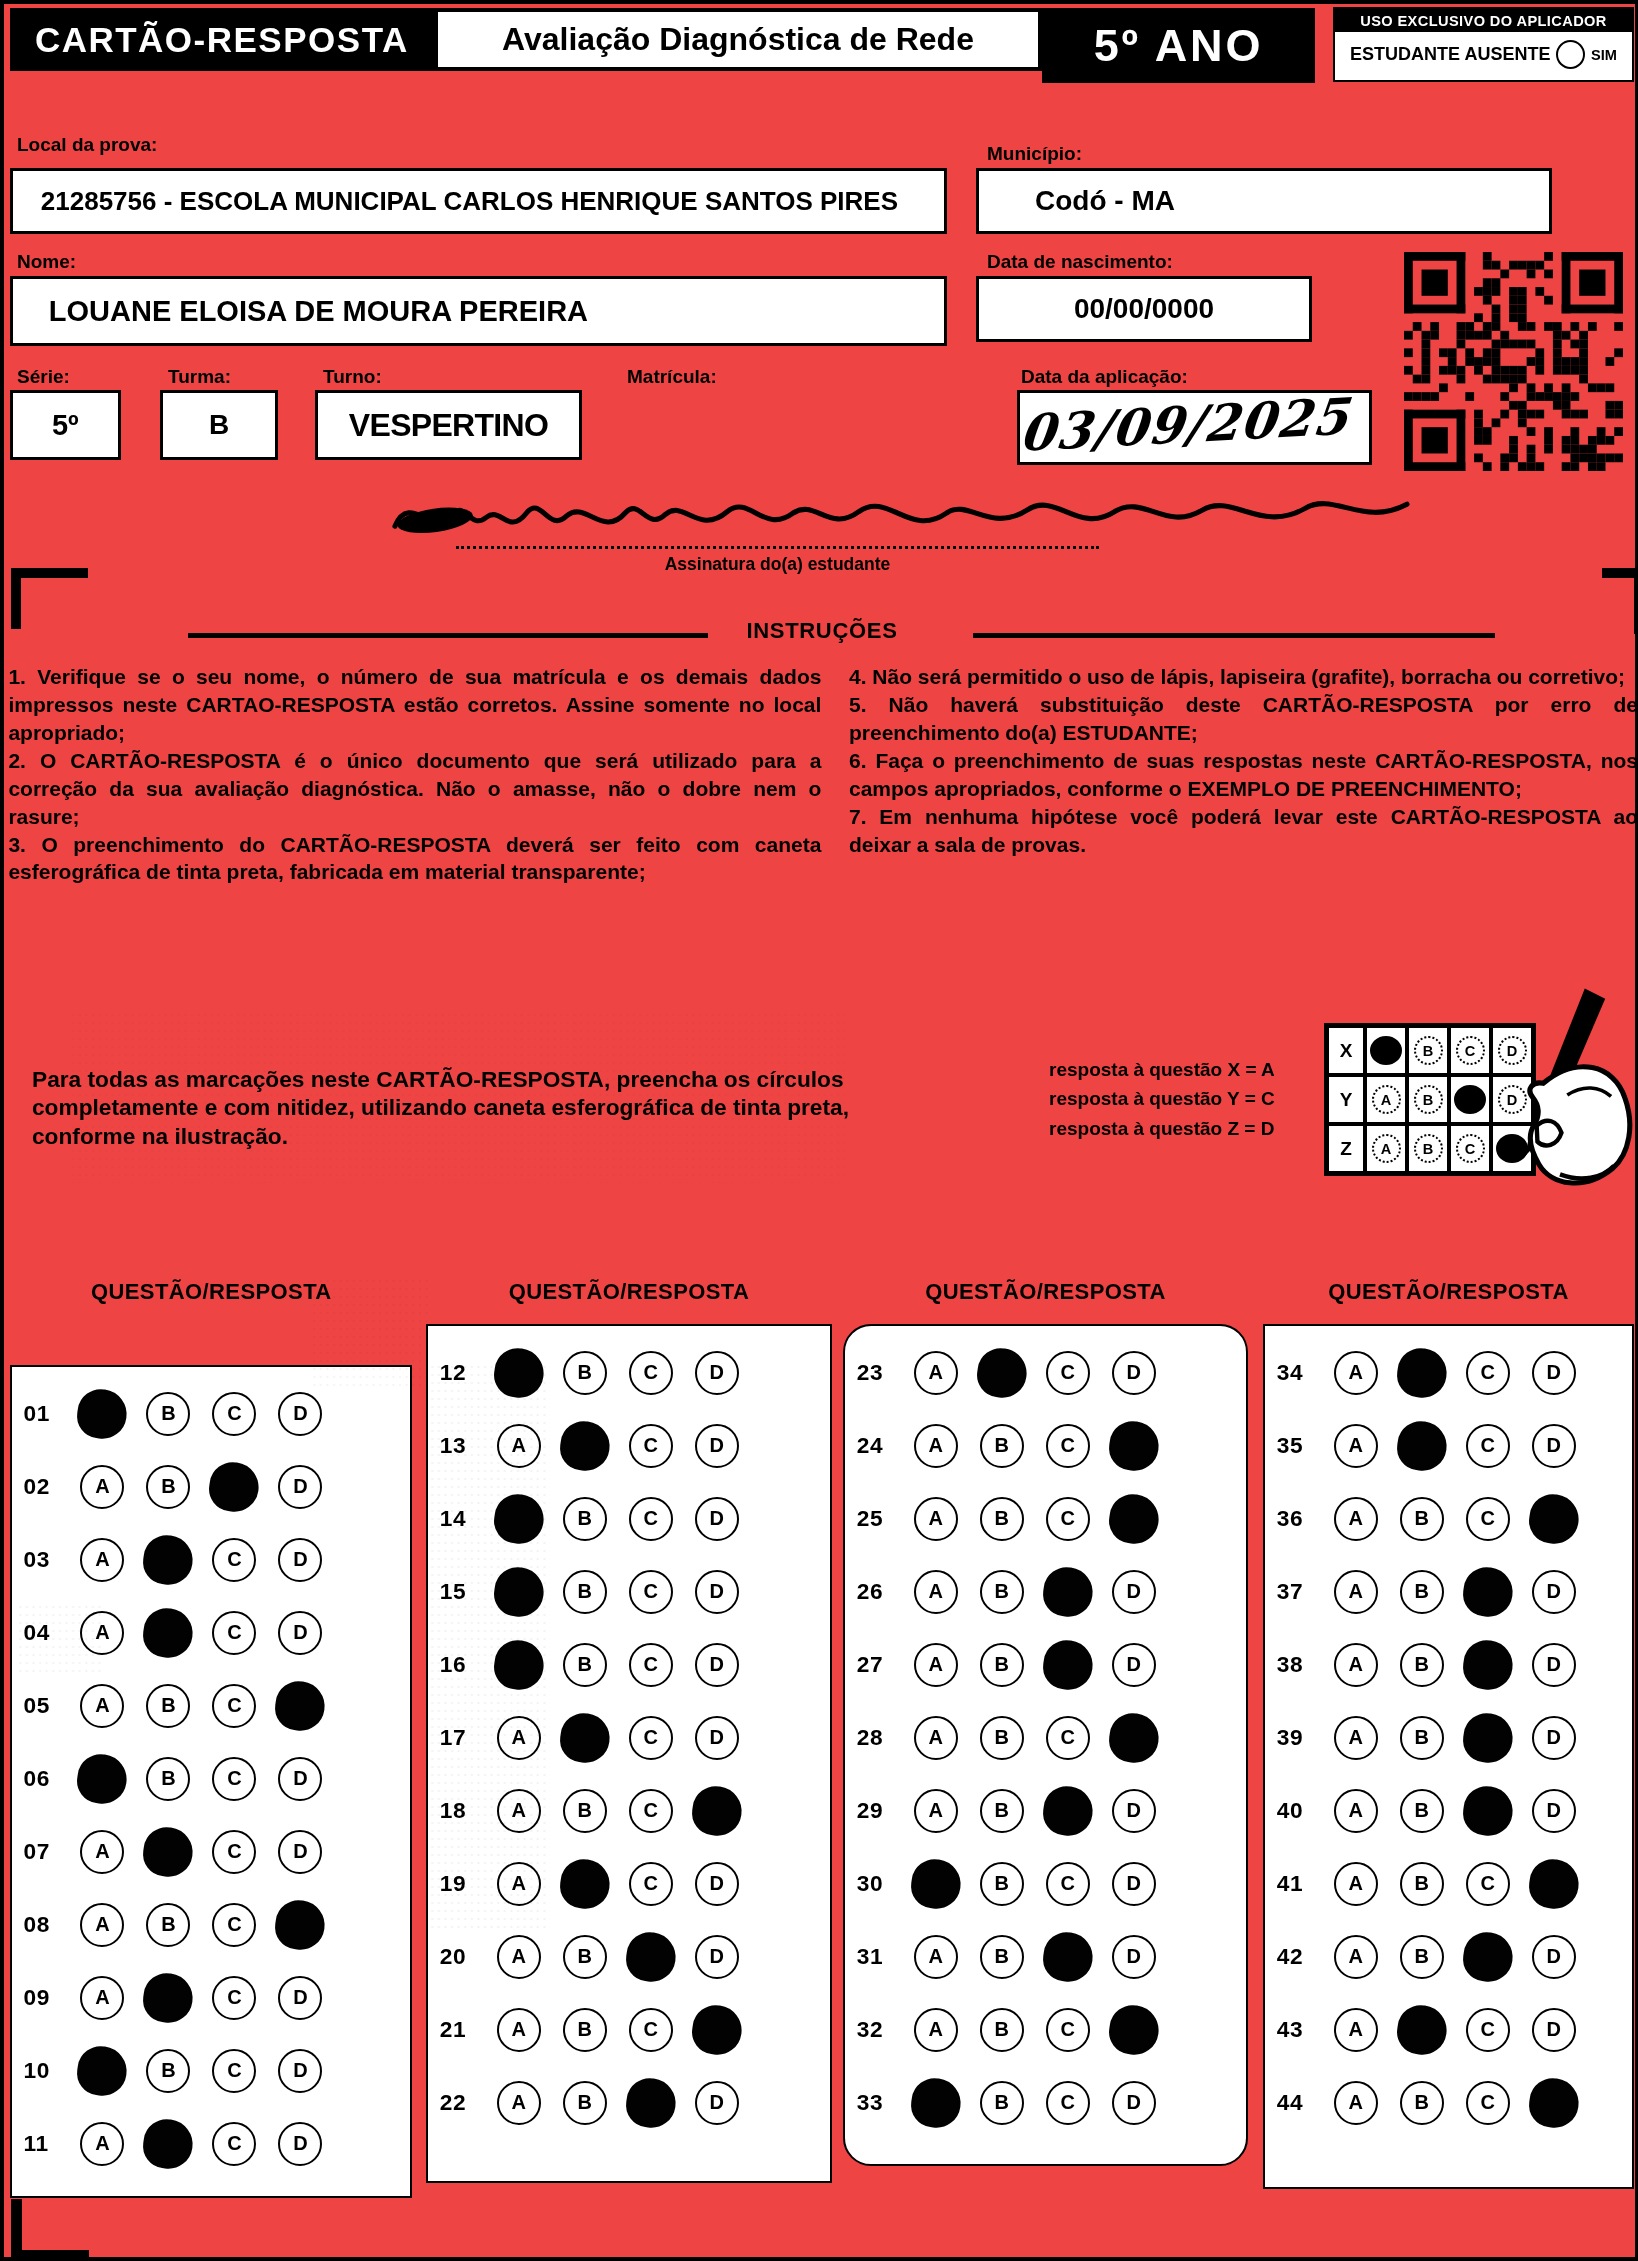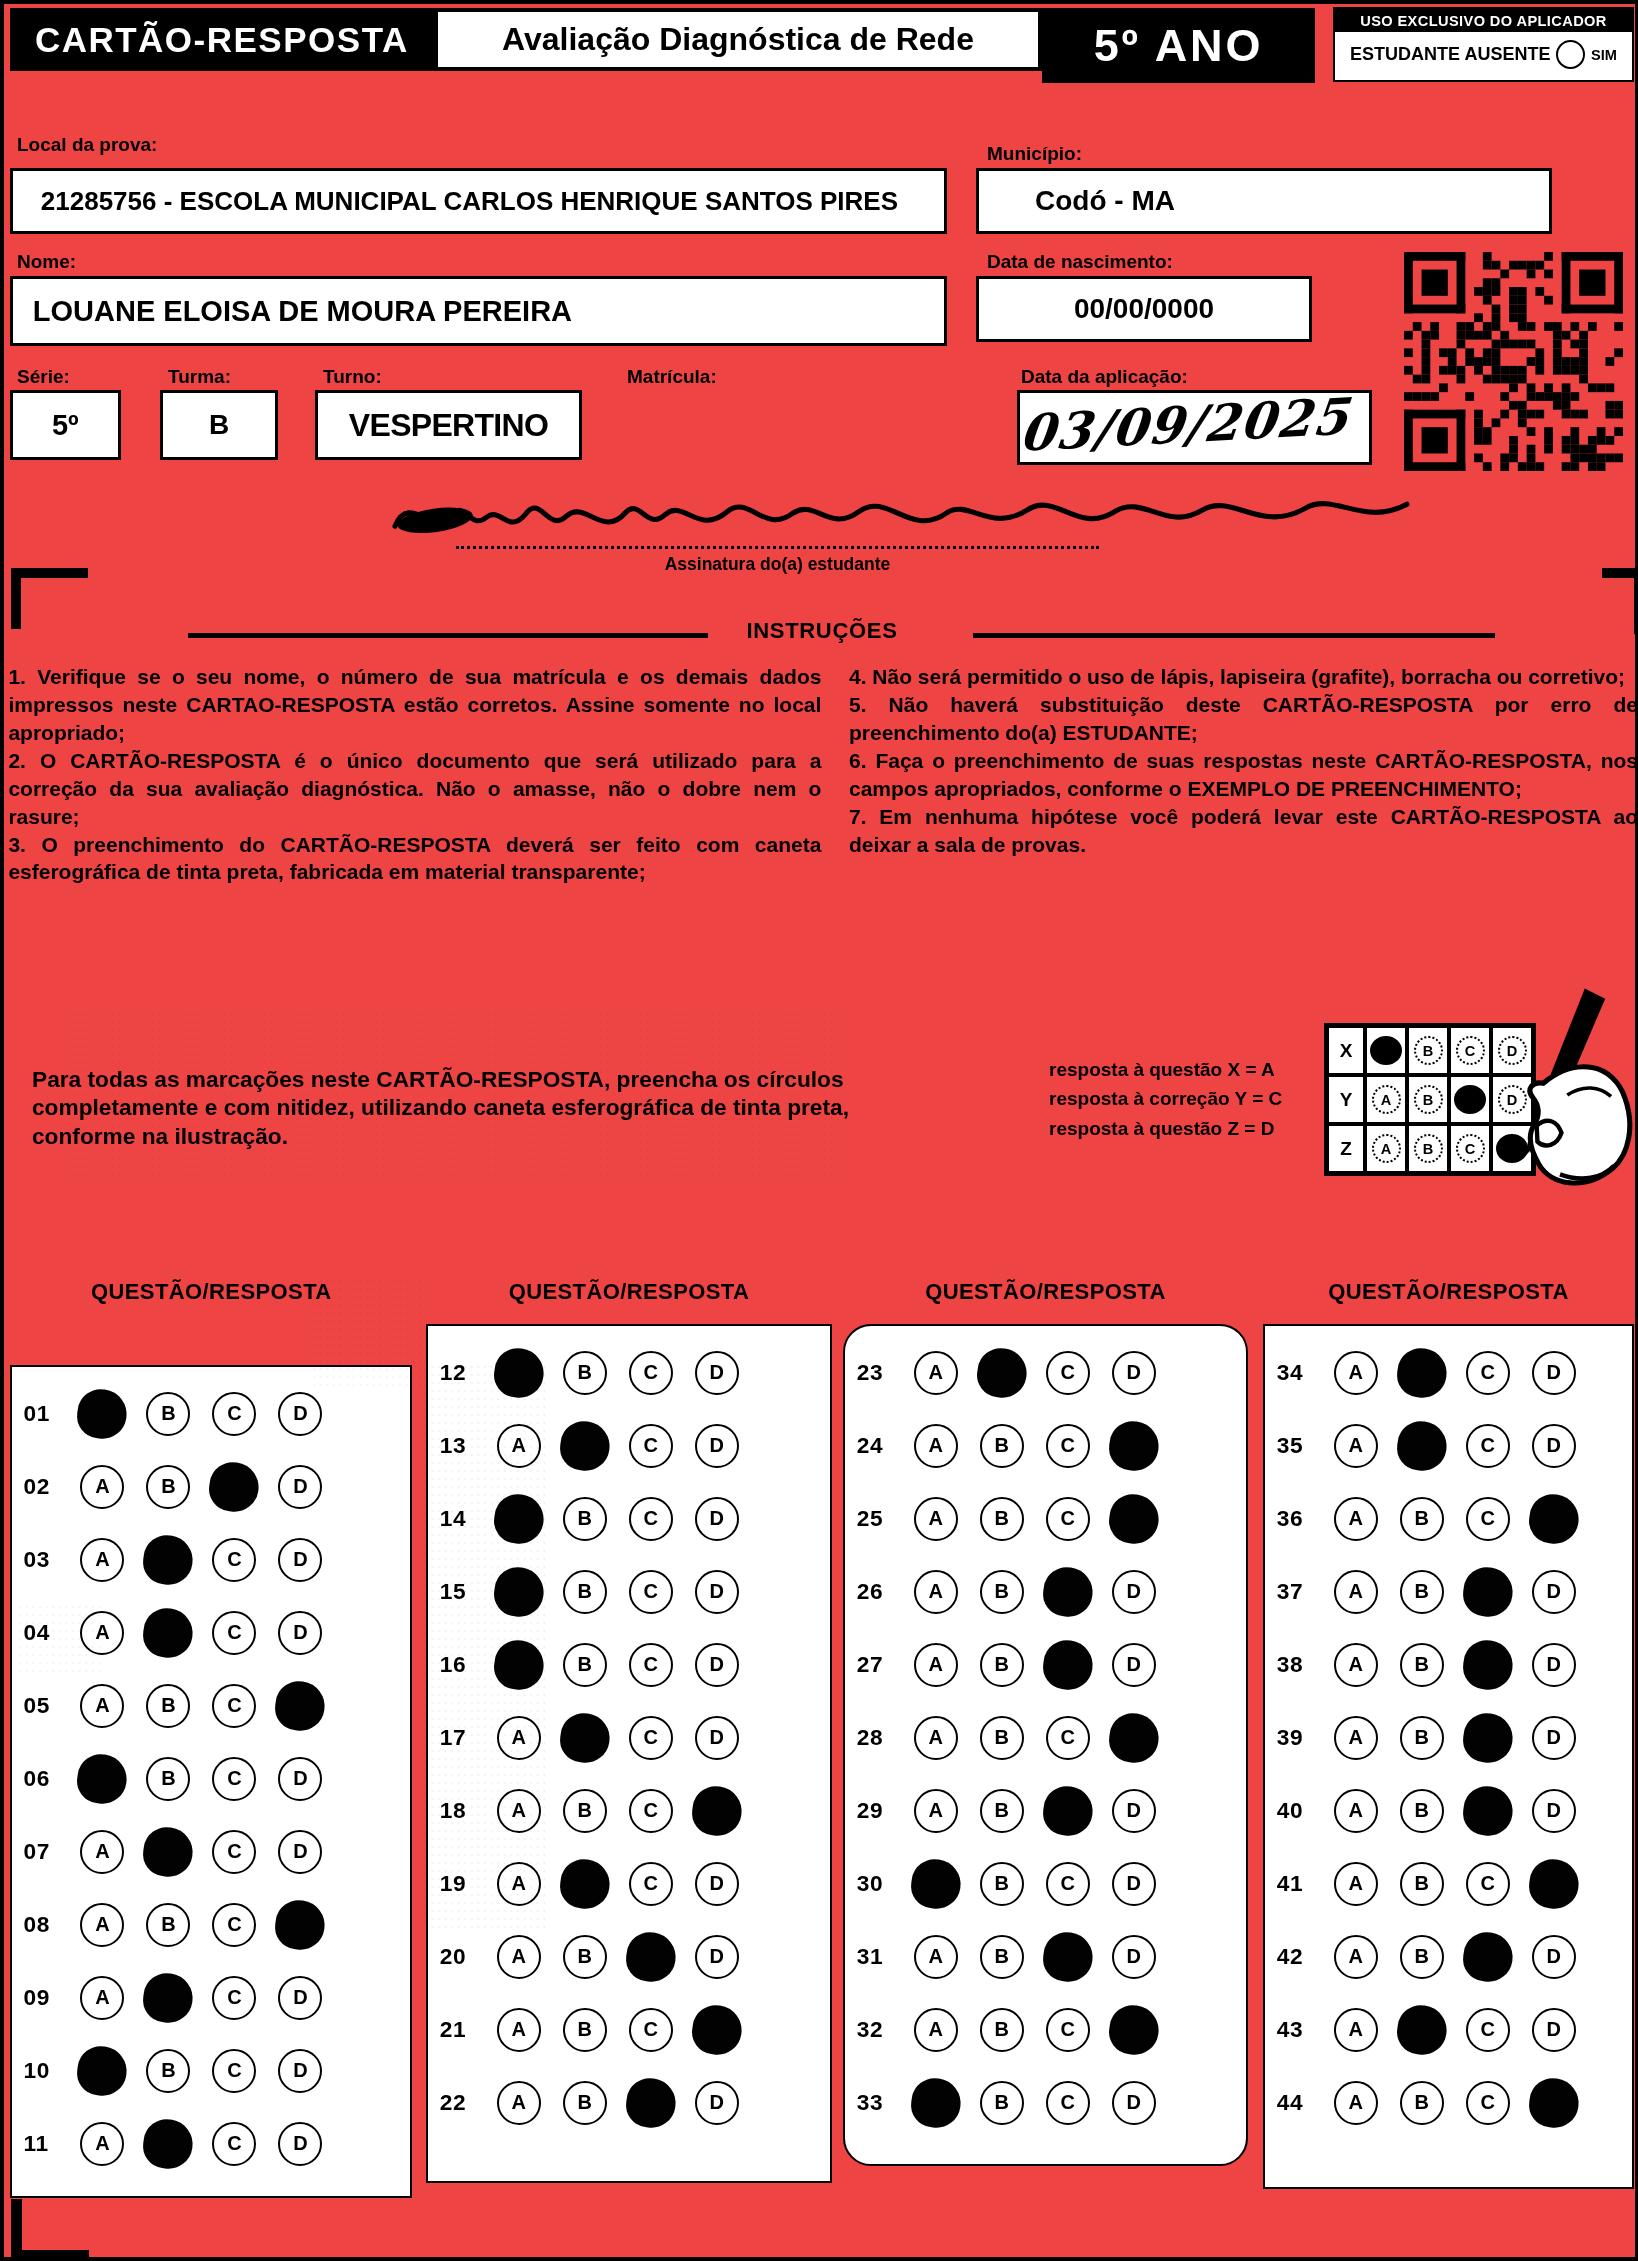--- a/index.html
+++ b/index.html
@@ -23,21 +23,21 @@
   .apl-body{height:45px;display:flex;align-items:center;justify-content:center;gap:5.8px;}
   .apl-label{font-size:18px;font-weight:bold;}
   .apl-circle{width:25px;height:25px;border:2.9px solid #000;border-radius:50%;flex:none;}
   .apl-sim{font-size:14.6px;font-weight:bold;}
   
   .fld-label{position:absolute;font-size:19px;font-weight:bold;}
   .fld-box{position:absolute;border:3.7px solid #000;box-sizing:border-box;display:flex;align-items:center;font-weight:bold;background:#fff;}
   .district{position:absolute;left:0;top:121px;width:944px;text-align:center;font-size:31px;font-weight:bold;letter-spacing:0.4px;}
   .bx-school{left:5.8px;top:164px;width:937px;height:66px;font-size:26px;padding-left:28px;}
   .bx-municipio{left:972px;top:164px;width:576px;height:66px;font-size:28px;padding-left:56px;}
-  .bx-nome{left:5.8px;top:272px;width:937px;height:70px;font-size:29px;padding-left:20px;}
+  .bx-nome{left:5.8px;top:272px;width:937px;height:70px;font-size:29px;padding-left:36px;}
   .bx-nasc{left:972px;top:272px;width:336px;height:66px;font-size:28px;justify-content:center;}
   .bx-serie{left:5.8px;top:386px;width:111px;height:70px;font-size:29px;justify-content:center;}
   .bx-turma{left:156px;top:386px;width:118px;height:70px;font-size:28px;justify-content:center;}
   .bx-turno{left:311px;top:386px;width:267px;height:70px;font-size:32px;justify-content:center;letter-spacing:-0.7px;}
   .bx-matricula{left:615px;top:386px;width:357px;height:70px;font-size:26px;justify-content:center;letter-spacing:0.7px;}
   .bx-aplicacao{left:1013px;top:386px;width:355px;height:75px;}
   .handwrite{font-family:"DejaVu Serif",serif;font-style:italic;font-weight:bold;font-size:50px;
     transform:rotate(-3deg) skewX(-12deg);position:absolute;left:4.4px;top:1.5px;white-space:nowrap;letter-spacing:1.5px;}
   
   .qr{position:absolute;left:1400px;top:248px;width:219px;height:219px;}
@@ -384,21 +384,21 @@
   <div class="instr-col" id="instr-right">
       <div class="instr-item">4. Não será permitido o uso de lápis, lapiseira (grafite), borracha ou corretivo;</div>
       <div class="instr-item">5. Não haverá substituição deste CARTÃO-RESPOSTA por erro de preenchimento do(a) ESTUDANTE;</div>
       <div class="instr-item">6. Faça o preenchimento de suas respostas neste CARTÃO-RESPOSTA, nos campos apropriados, conforme o EXEMPLO DE PREENCHIMENTO;</div>
       <div class="instr-item">7. Em nenhuma hipótese você poderá levar este CARTÃO-RESPOSTA ao deixar a sala de provas.</div>
     </div>
 
   <div class="fill-note">Para todas as marcações neste CARTÃO-RESPOSTA, preencha os círculos completamente e com nitidez, utilizando caneta esferográfica de tinta preta, conforme na ilustração.</div>
   <div class="legend" id="example-legend">
       <div class="legend-line">resposta à questão X = A</div>
-      <div class="legend-line">resposta à correção Y = C</div>
+      <div class="legend-line">resposta à questão Y = C</div>
       <div class="legend-line">resposta à questão Z = D</div>
     </div>
   <div class="ex-grid" id="example-grid">
       <div class="ex-row">
         <div class="ex-cell ex-label">X</div>
         <div class="ex-cell">
           <div class="ex-bubble ex-filled"></div>
         </div>
         <div class="ex-cell">
           <div class="ex-bubble">B</div>

